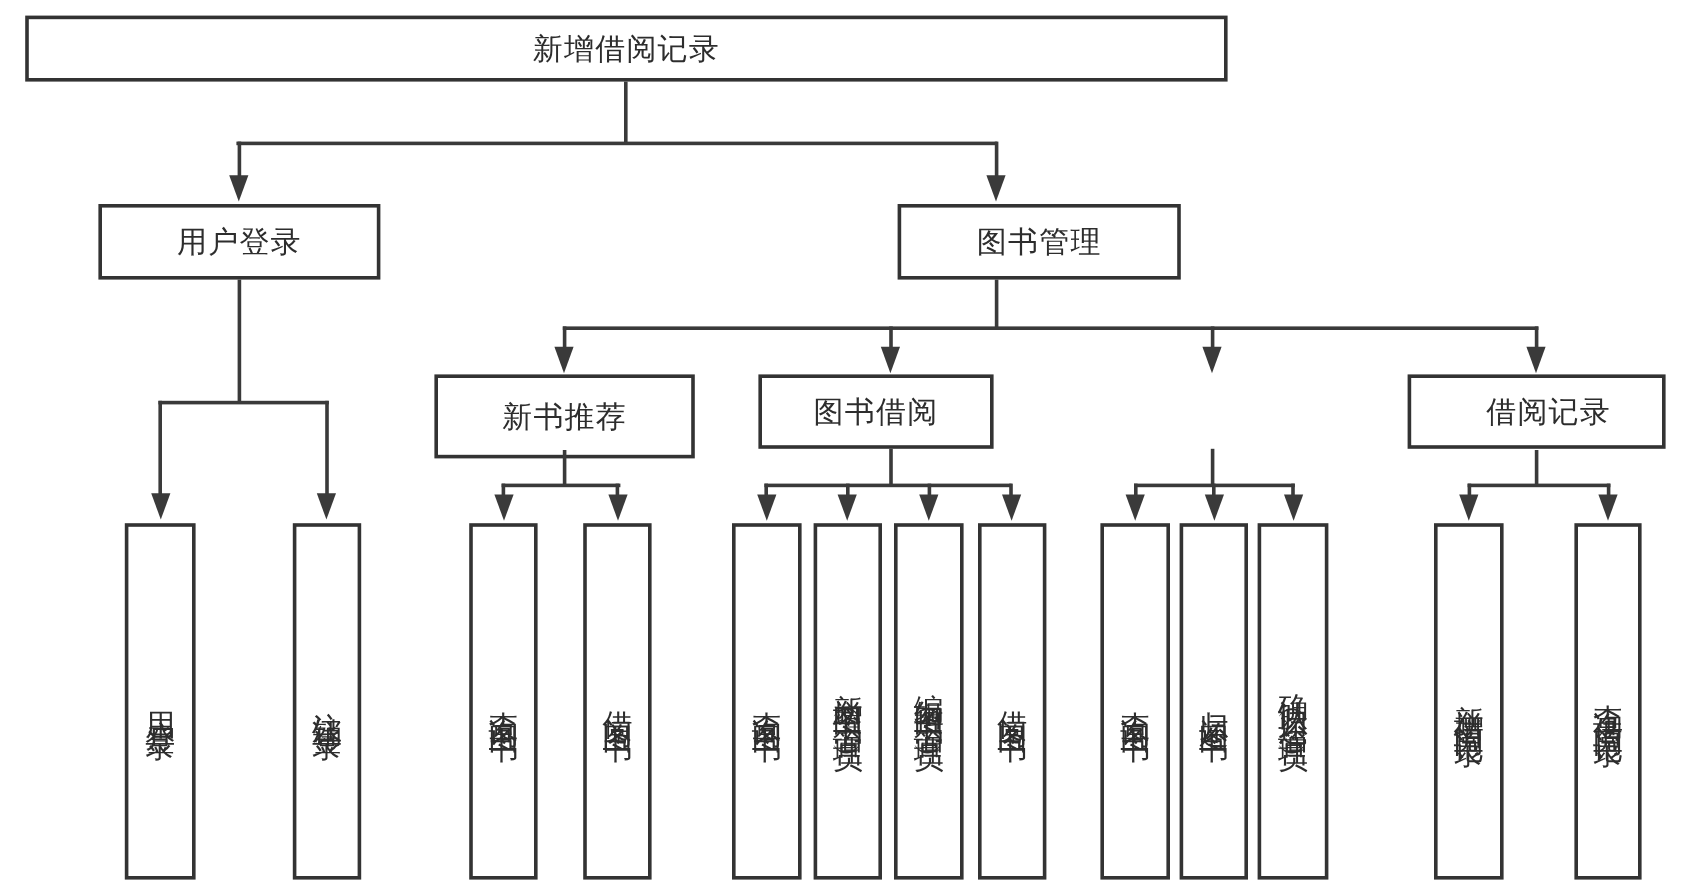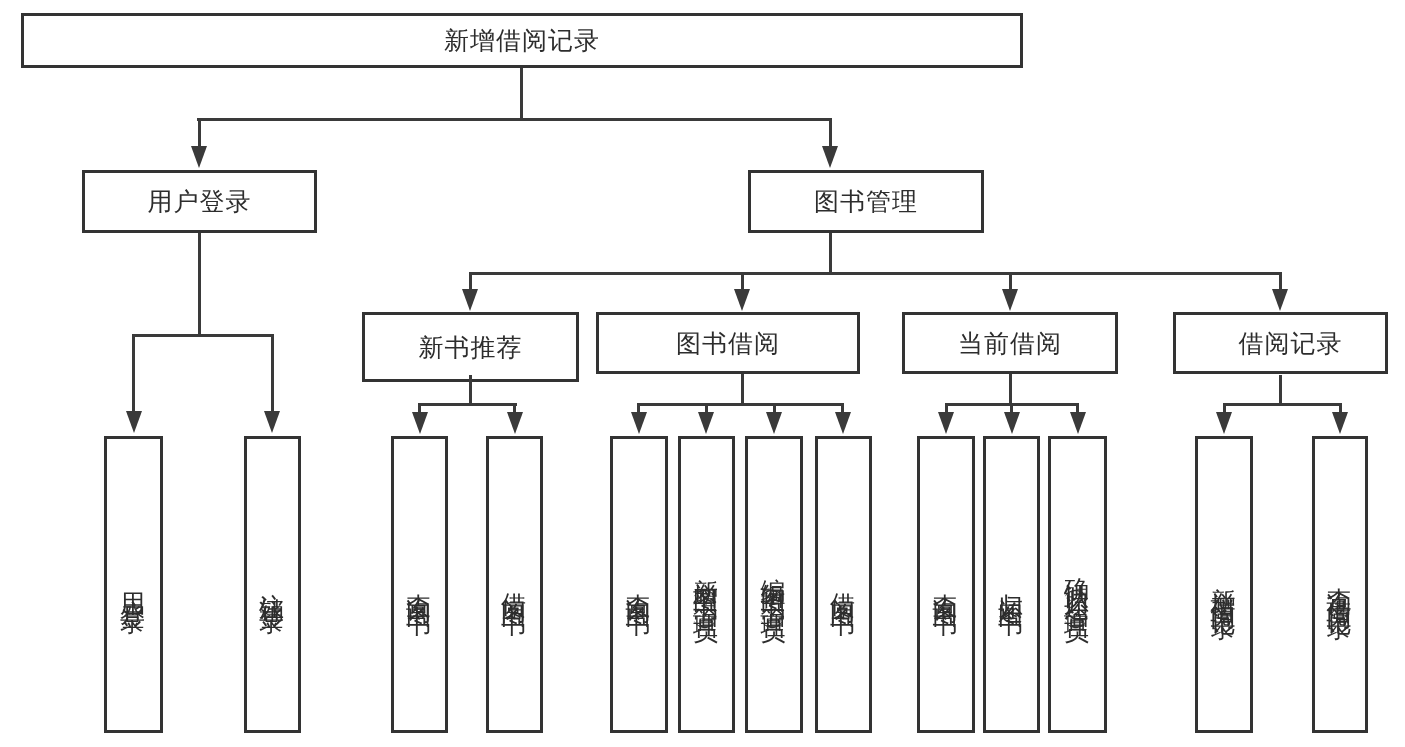--- a/index.html
+++ b/index.html
@@ -85,22 +85,21 @@
   <div class="vline" style="left:469px; top:272px; height:19px;"></div>
   <div class="arrow" style="left:462px; top:289px;"></div>
   <div class="vline" style="left:741px; top:272px; height:19px;"></div>
   <div class="arrow" style="left:734px; top:289px;"></div>
   <div class="vline" style="left:1009px; top:272px; height:19px;"></div>
   <div class="arrow" style="left:1002px; top:289px;"></div>
   <div class="vline" style="left:1279px; top:272px; height:19px;"></div>
   <div class="arrow" style="left:1272px; top:289px;"></div>
 
   <div class="box" style="left:362px; top:312px; width:217px; height:70px;">新书推荐</div>
-  <div class="box" style="left:596px; top:312px; width:264px; height:62px;">图书借阅</div>
-  <div class="box" style="left:902px; top:312px; width:216px; height:62px;">当前借阅</div>
+  <div class="box" style="left:632px; top:312px; width:196px; height:62px;">图书借阅</div>
   <div class="box" style="left:1173px; top:312px; width:215px; height:62px;padding-left:20px;">借阅记录</div>
 
   <div class="vline" style="left:469px; top:375px; height:30px;"></div>
   <div class="hline" style="left:418px; top:403px; width:99px;"></div>
   <div class="vline" style="left:418px; top:403px; height:10px;"></div>
   <div class="arrow" style="left:412px; top:412px;"></div>
   <div class="vline" style="left:513px; top:403px; height:10px;"></div>
   <div class="arrow" style="left:507px; top:412px;"></div>
 
   <div class="vline" style="left:741px; top:374px; height:31px;"></div>

